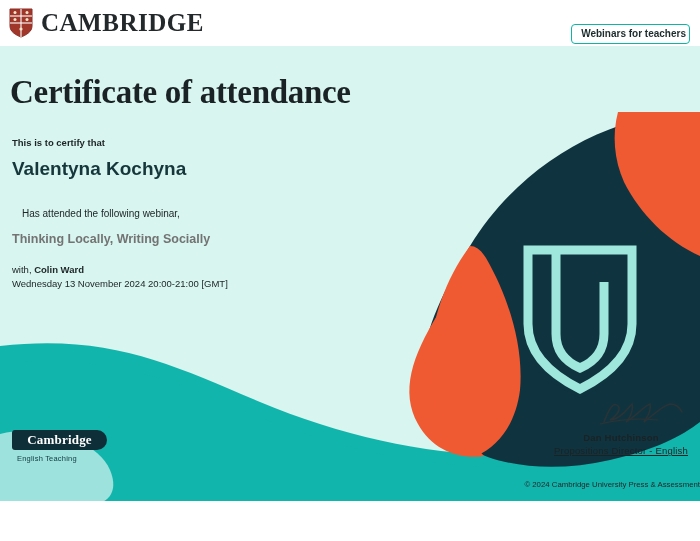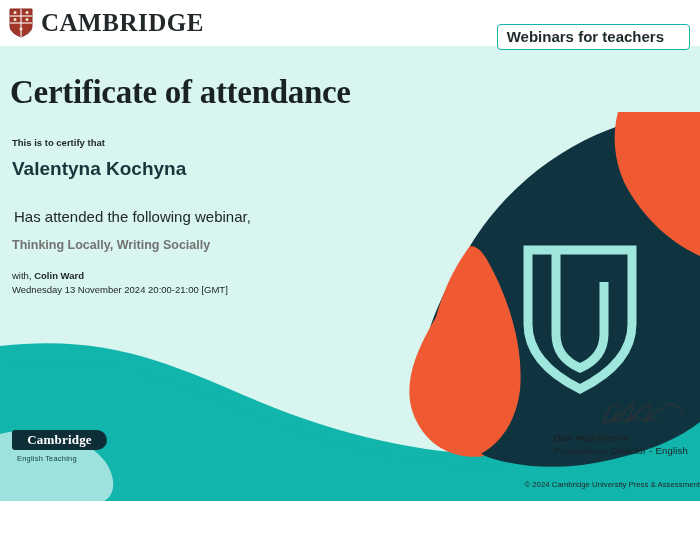--- a/index.html
+++ b/index.html
@@ -41,22 +41,22 @@
     font-size: 25px;
     letter-spacing: 0.5px;
     font-weight: 700;
     color: #23282b;
   }
   .webinar-tag {
     position: absolute;
     right: 10px; top: 24px;
     border: 1.5px solid #0fb3a8;
     border-radius: 4px;
-    padding: 3px 25px 4px 9px;
-    font-size: 15px;
+    padding: 3px 3px 4px 9px;
+    font-size: 10px;
     font-weight: bold;
     color: #1d2b2c;
     background: #ffffff;
     white-space: nowrap;
   }
 
   
   .panel {
     position: absolute;
     top: 46px; left: 0;
@@ -91,23 +91,23 @@
     color: #1d2426;
     margin: 0 0 10px 2px;
   }
   .recipient {
     font-size: 19px;
     font-weight: bold;
     color: #15373b;
     margin: 0 0 28px 2px;
   }
   .attended-line {
-    font-size: 15px;
+    font-size: 10px;
     color: #20282a;
-    margin: 0 0 13px 4px;
+    margin: 0 0 13px 12px;
   }
   .webinar-title {
     font-size: 12.5px;
     font-weight: bold;
     color: #737373;
     margin: 0 0 18px 2px;
   }
   .with-line {
     font-size: 9.5px;
     color: #20282a;
@@ -117,40 +117,41 @@
   .datetime {
     font-size: 9.5px;
     color: #20282a;
     margin: 0 0 0 2px;
   }
 
   
   .sig-wrap {
     position: absolute;
     right: 12px; bottom: 43px;
-    text-align: left;
+    text-align: center;
     z-index: 25;
   }
   .sig-mark {
     height: 30px;
     margin-bottom: 4px;
     text-align: right;
   }
   .sig-name {
     font-size: 9.5px;
     font-weight: bold;
     color: #1b2224;
     margin-bottom: 2px;
     letter-spacing: 0.2px;
   }
   .sig-role, .sig-org {
     font-size: 9.5px;
     color: #1b2224;
     letter-spacing: 0.2px;
     line-height: 1.35;
+    text-decoration: underline;
   }
 
   
   .ce-logo {
     position: absolute;
     left: 12px; bottom: 38px;
     width: 95px;
     z-index: 25;
   }
   .ce-pill {

